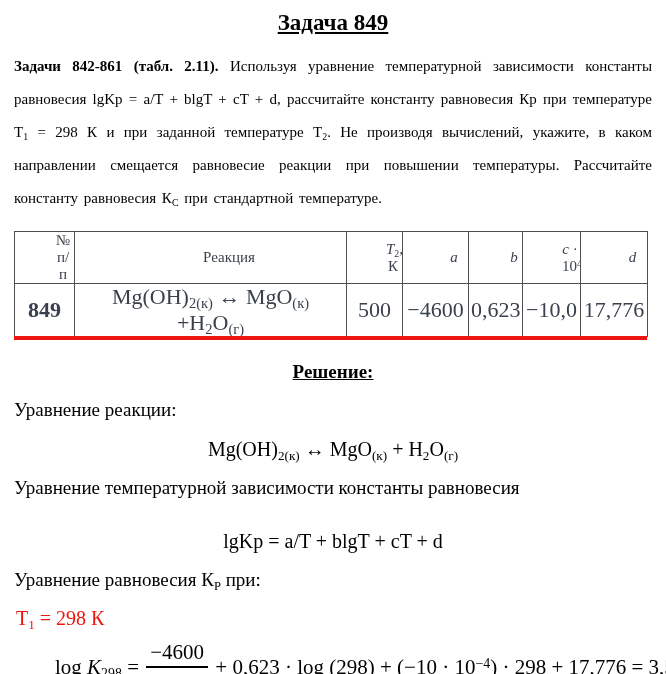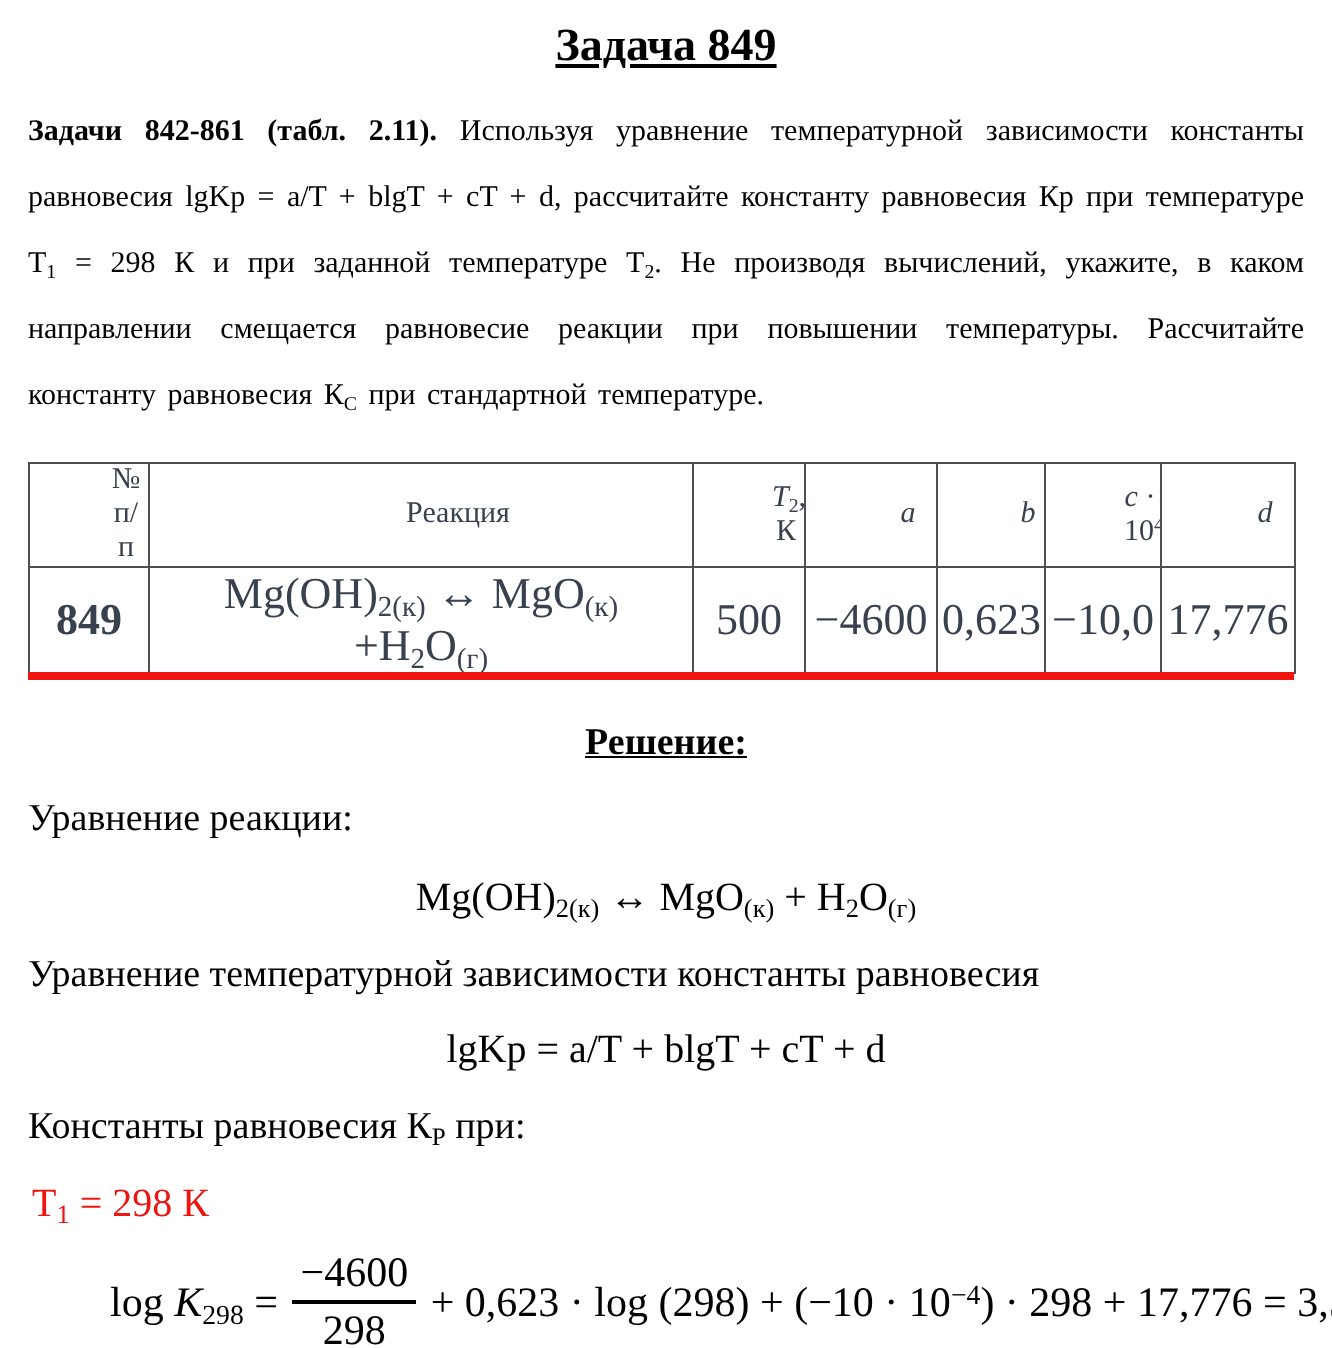--- a/index.html
+++ b/index.html
@@ -30,21 +30,21 @@
   table.params tbody td{height:40px;font-size:22px;}
   .cell-num{font-weight:bold;}
   .redline{width:633px;height:4px;background:#ee1511;margin-top:-1px;}
   .heading{
     text-align:center;font-weight:bold;text-decoration:underline;
     font-size:19px;line-height:24px;margin-top:20px;
   }
   .label{font-size:19px;line-height:24px;margin:14px 0 0 0;}
   .label.mt20{}
   .eq{font-size:20px;line-height:26px;text-align:center;margin-top:14px;}
-  .eq.mt12{margin-top:12px;}
+  .eq.mt12{margin-top:28px;}
   .red-t1{color:#ee1511;font-size:20px;line-height:24px;margin:14px 0 0 2px;}
   .formula{
     margin:12px 0 0 41px;font-size:21px;white-space:nowrap;
   }
   .frac{
     display:inline-block;vertical-align:middle;text-align:center;
     margin:0 2px;position:relative;top:-2px;
   }
   .frac .num{display:block;border-bottom:2px solid #000;padding:0 4px 1px 4px;line-height:25px;}
   .frac .den{display:block;padding-top:1px;line-height:25px;}
@@ -97,21 +97,21 @@
   <div class="heading">Решение:</div>
 
   <p class="label">Уравнение реакции:</p>
 
   <div class="eq"><span>Mg(OH)</span><sub>2(к)</sub><span> ↔ MgO</span><sub>(к)</sub><span> + H</span><sub>2</sub><span>O</span><sub>(г)</sub></div>
 
   <p class="label mt20">Уравнение температурной зависимости константы равновесия</p>
 
   <div class="eq mt12">lgKp = a/T + blgT + cT + d</div>
 
-  <p class="label mt20"><span>Константы равновесия К</span><sub>Р</sub><span> при:</span></p>
+  <p class="label mt20"><span>Уравнение равновесия К</span><sub>Р</sub><span> при:</span></p>
 
   <p class="red-t1"><span>Т</span><sub>1</sub><span> = 298 К</span></p>
 
   <div class="formula">
     <span><span>log </span><span style="font-style: italic;">K</span><sub>298</sub><span> = </span></span><span class="frac"><span class="num">−4600</span><span class="den">298</span></span><span><span> + 0,623 · log (298) + (−10 · 10</span><sup>−4</sup><span>) · 298 + 17,776 = 3,583</span></span>
   </div>
 
 </div>
 
 </body></html>

